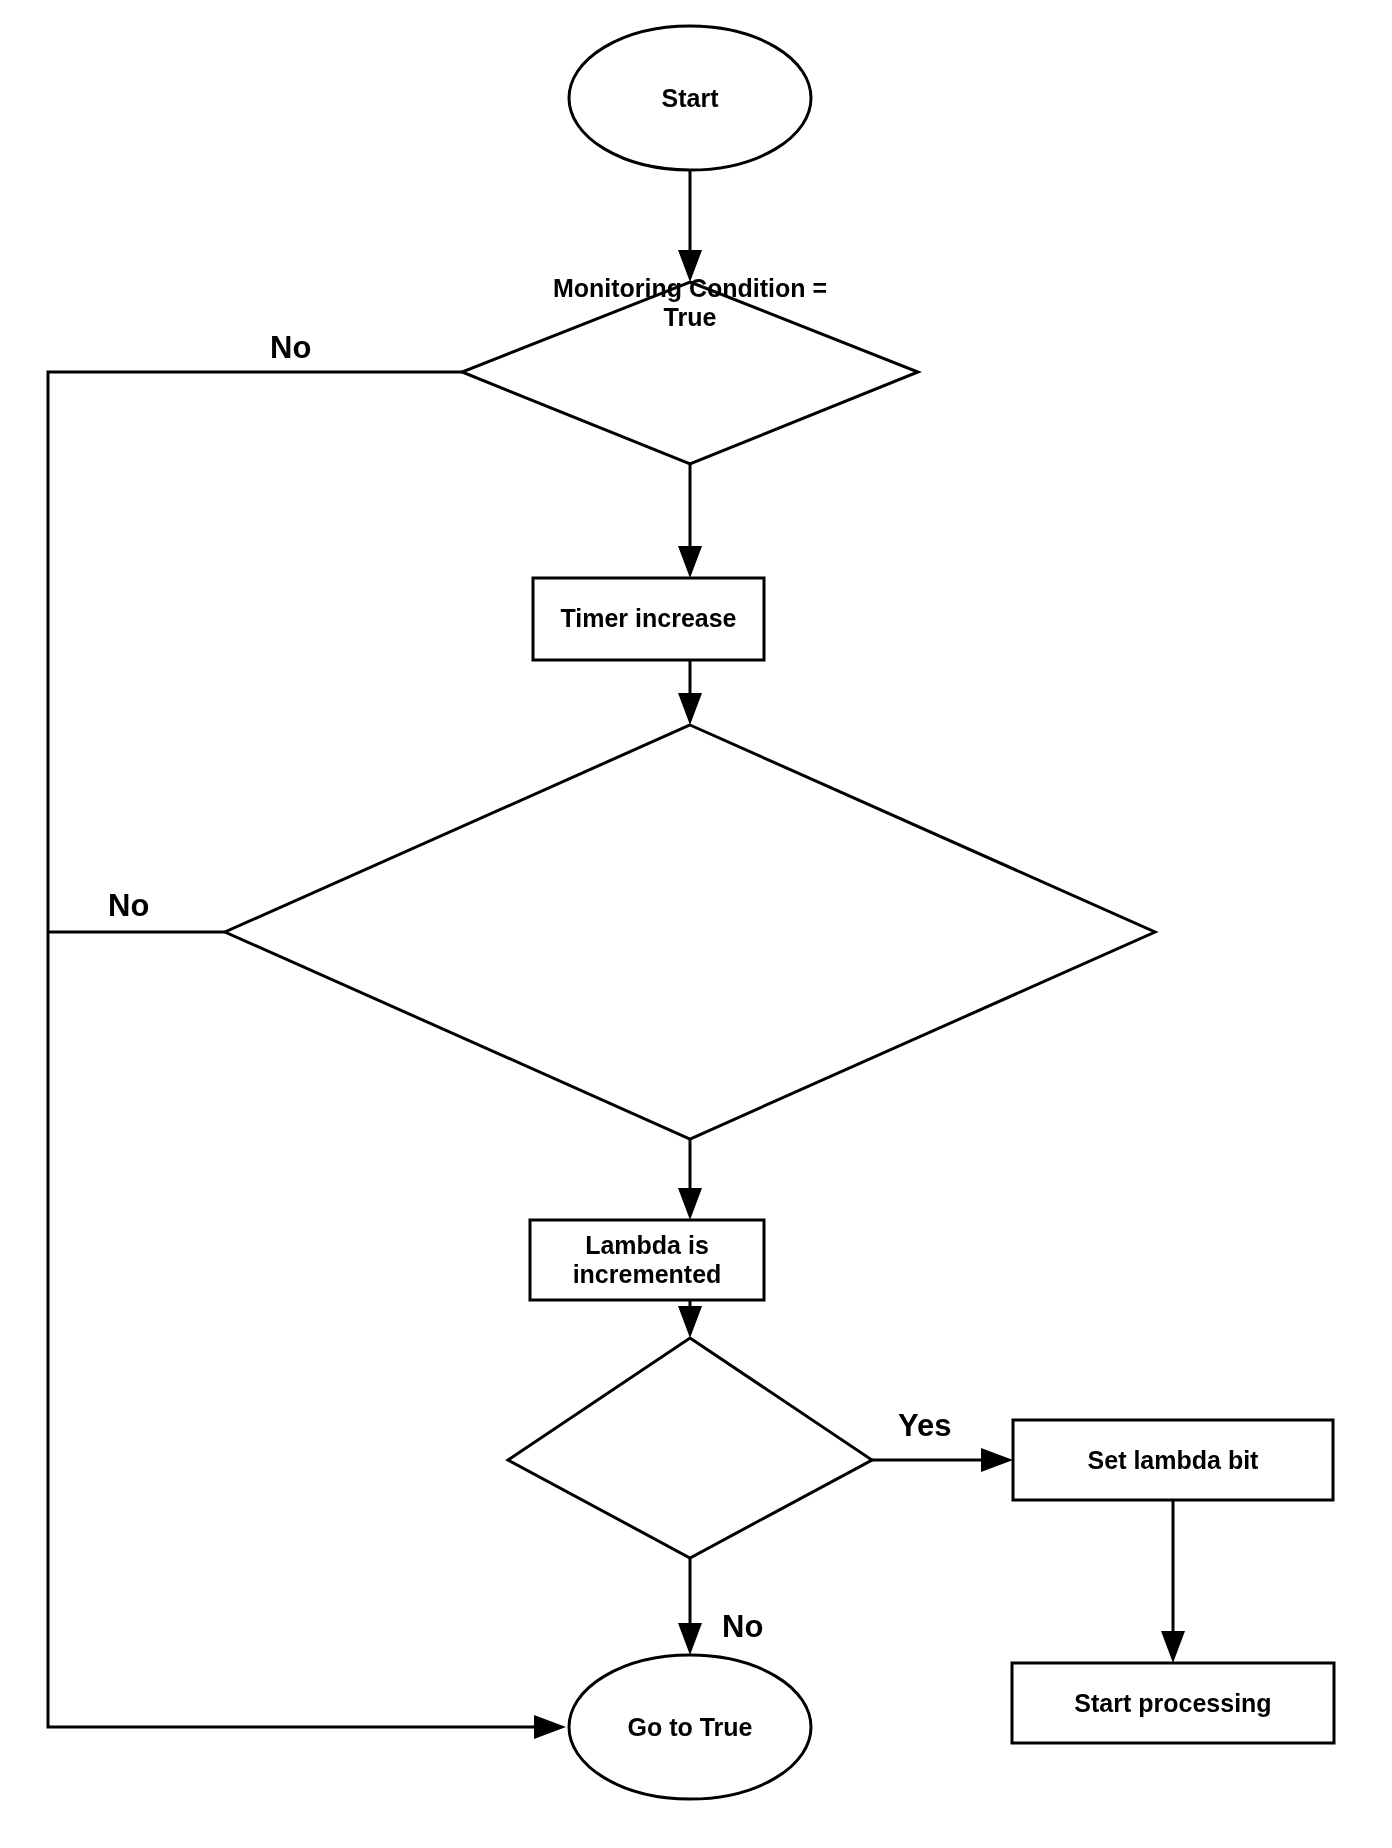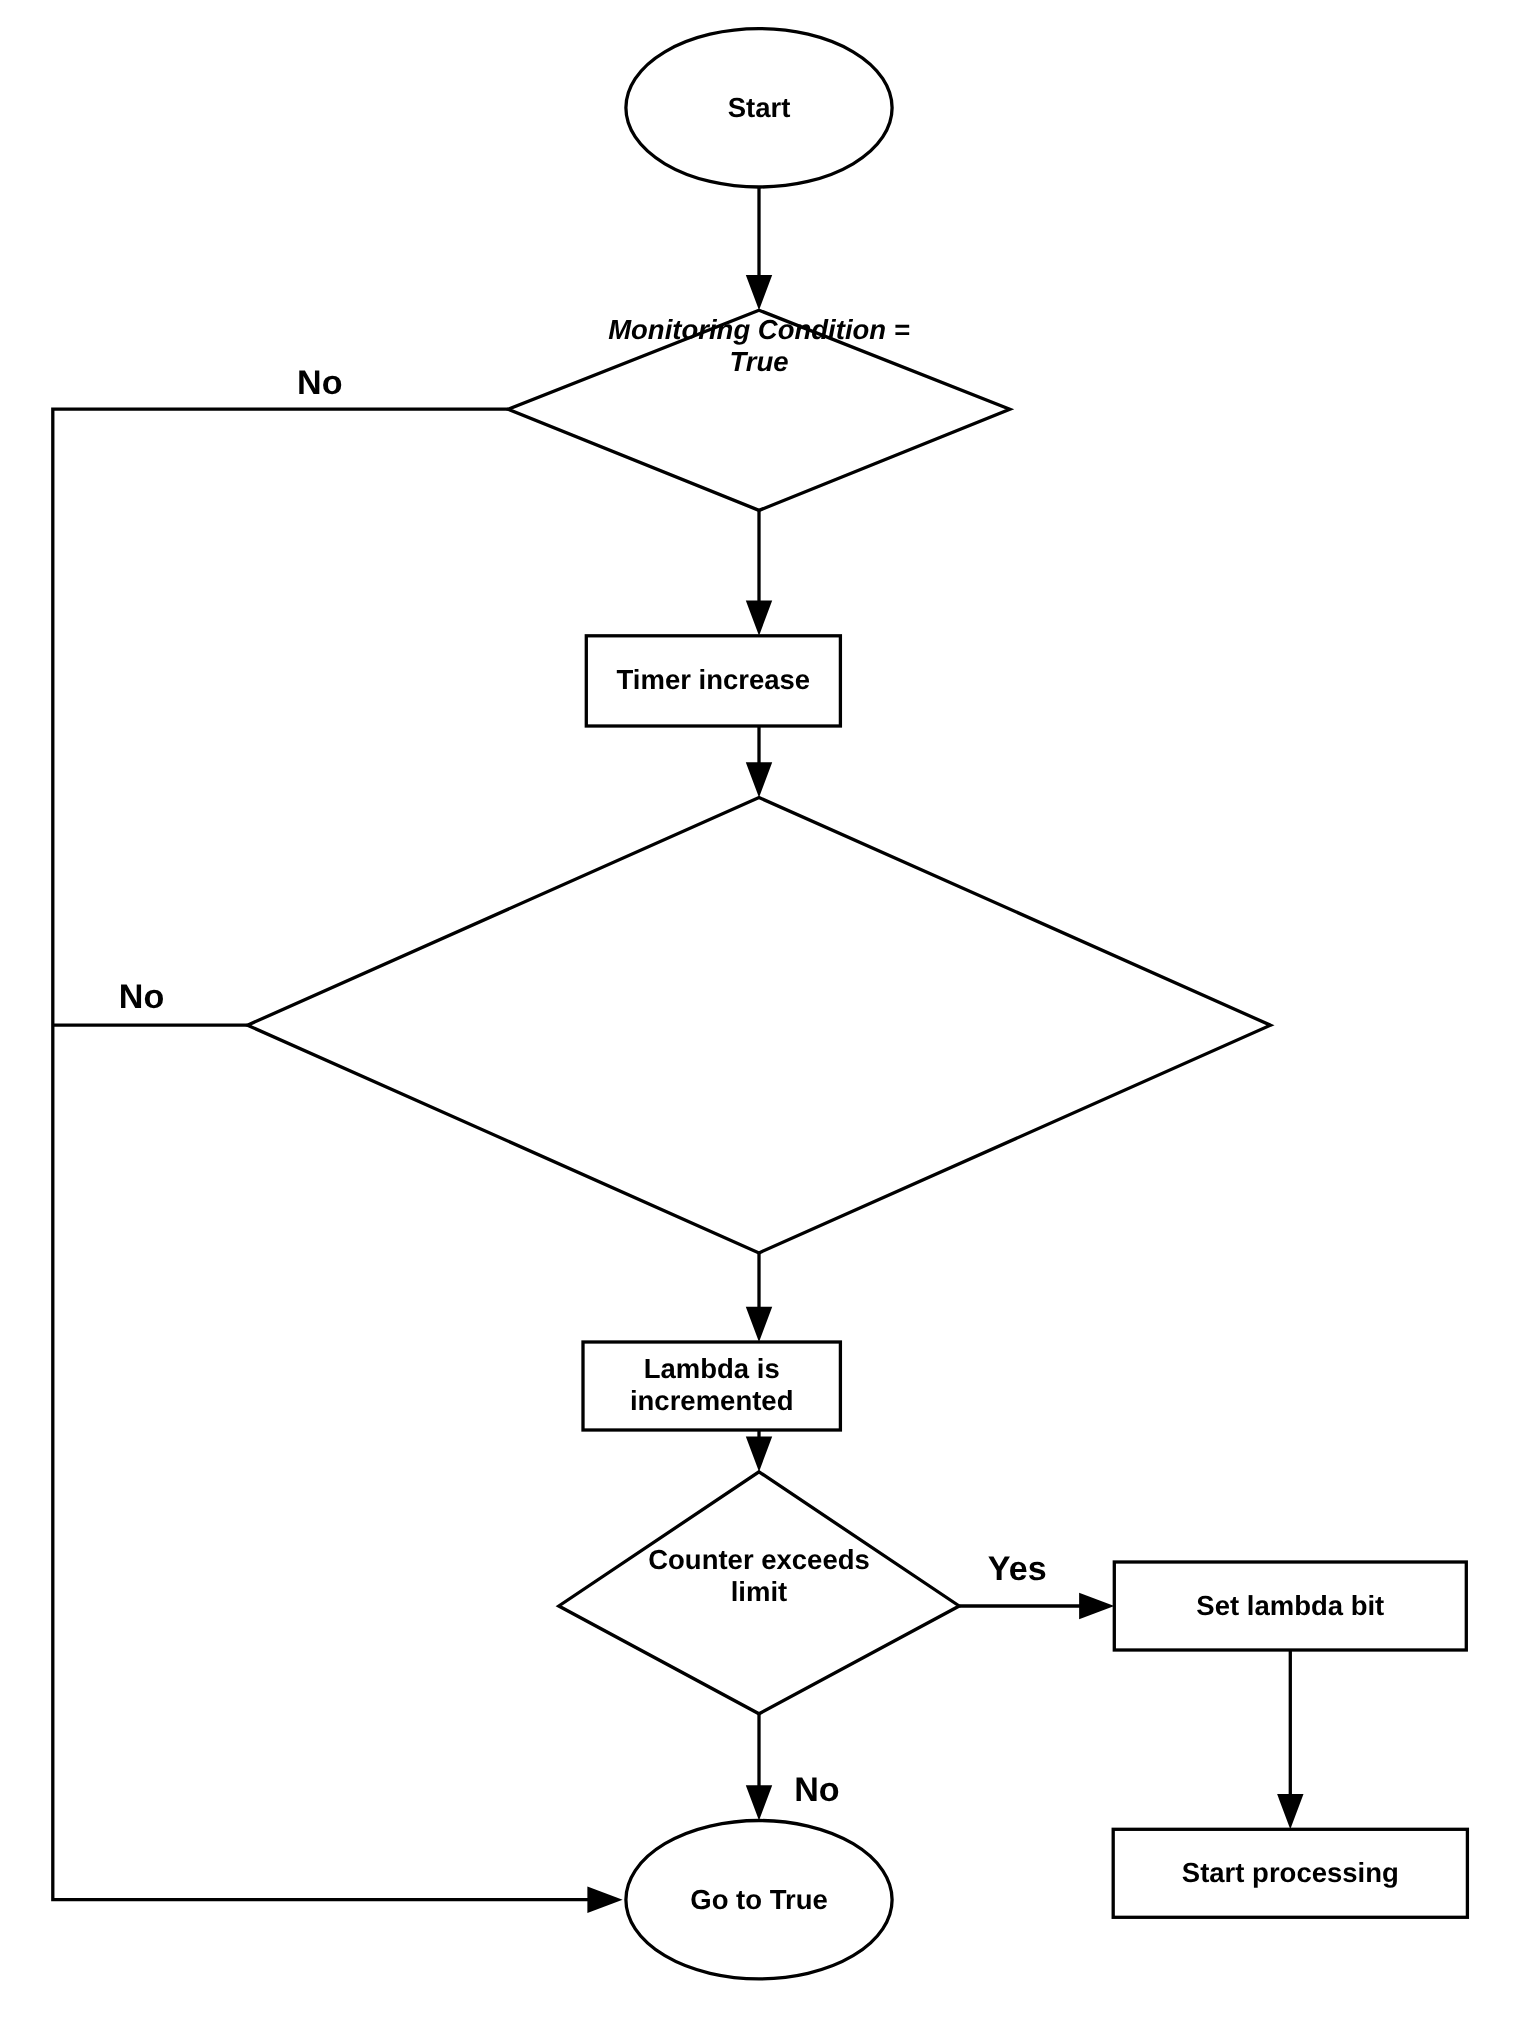--- a/index.html
+++ b/index.html
@@ -135,30 +135,28 @@
     <rect class="shape-stroke" x="1013" y="1420" width="320" height="80"></rect>
 
     <rect class="shape-stroke" x="1012" y="1663" width="322" height="80"></rect>
 
     <ellipse class="shape-stroke" cx="690" cy="1727" rx="121" ry="72"></ellipse>
 
   </svg>
 
   <div class="node-label ctr" style="left:570px; top:69px; width:240px; height:58px;">Start</div>
 
-  <div class="node-label ctr" style="left:468px; top:286px; width:444px; height:58px;font-style:italic;">Monitoring Condition =
+  <div class="node-label ctr" style="left:468px; top:274px; width:444px; height:58px;">Monitoring Condition =
 True</div>
 
   <div class="node-label ctr" style="left:533px; top:589px; width:231px; height:58px;">Timer increase</div>
 
 
   <div class="node-label ctr" style="left:530px; top:1231px; width:234px; height:58px;">Lambda is incremented</div>
 
-  <div class="node-label ctr" style="left:510px; top:1404px; width:360px; height:58px;">Counter exceeds
-limit</div>
 
   <div class="node-label ctr" style="left:1013px; top:1431px; width:320px; height:58px;">Set lambda bit</div>
 
   <div class="node-label ctr" style="left:1012px; top:1674px; width:322px; height:58px;">Start processing</div>
 
   <div class="node-label ctr" style="left:570px; top:1698px; width:240px; height:58px;">Go to True</div>
 
   <div class="edge-label" style="left:270px; top:330px;">No</div>
 
   <div class="edge-label" style="left:108px; top:888px;">No</div>

